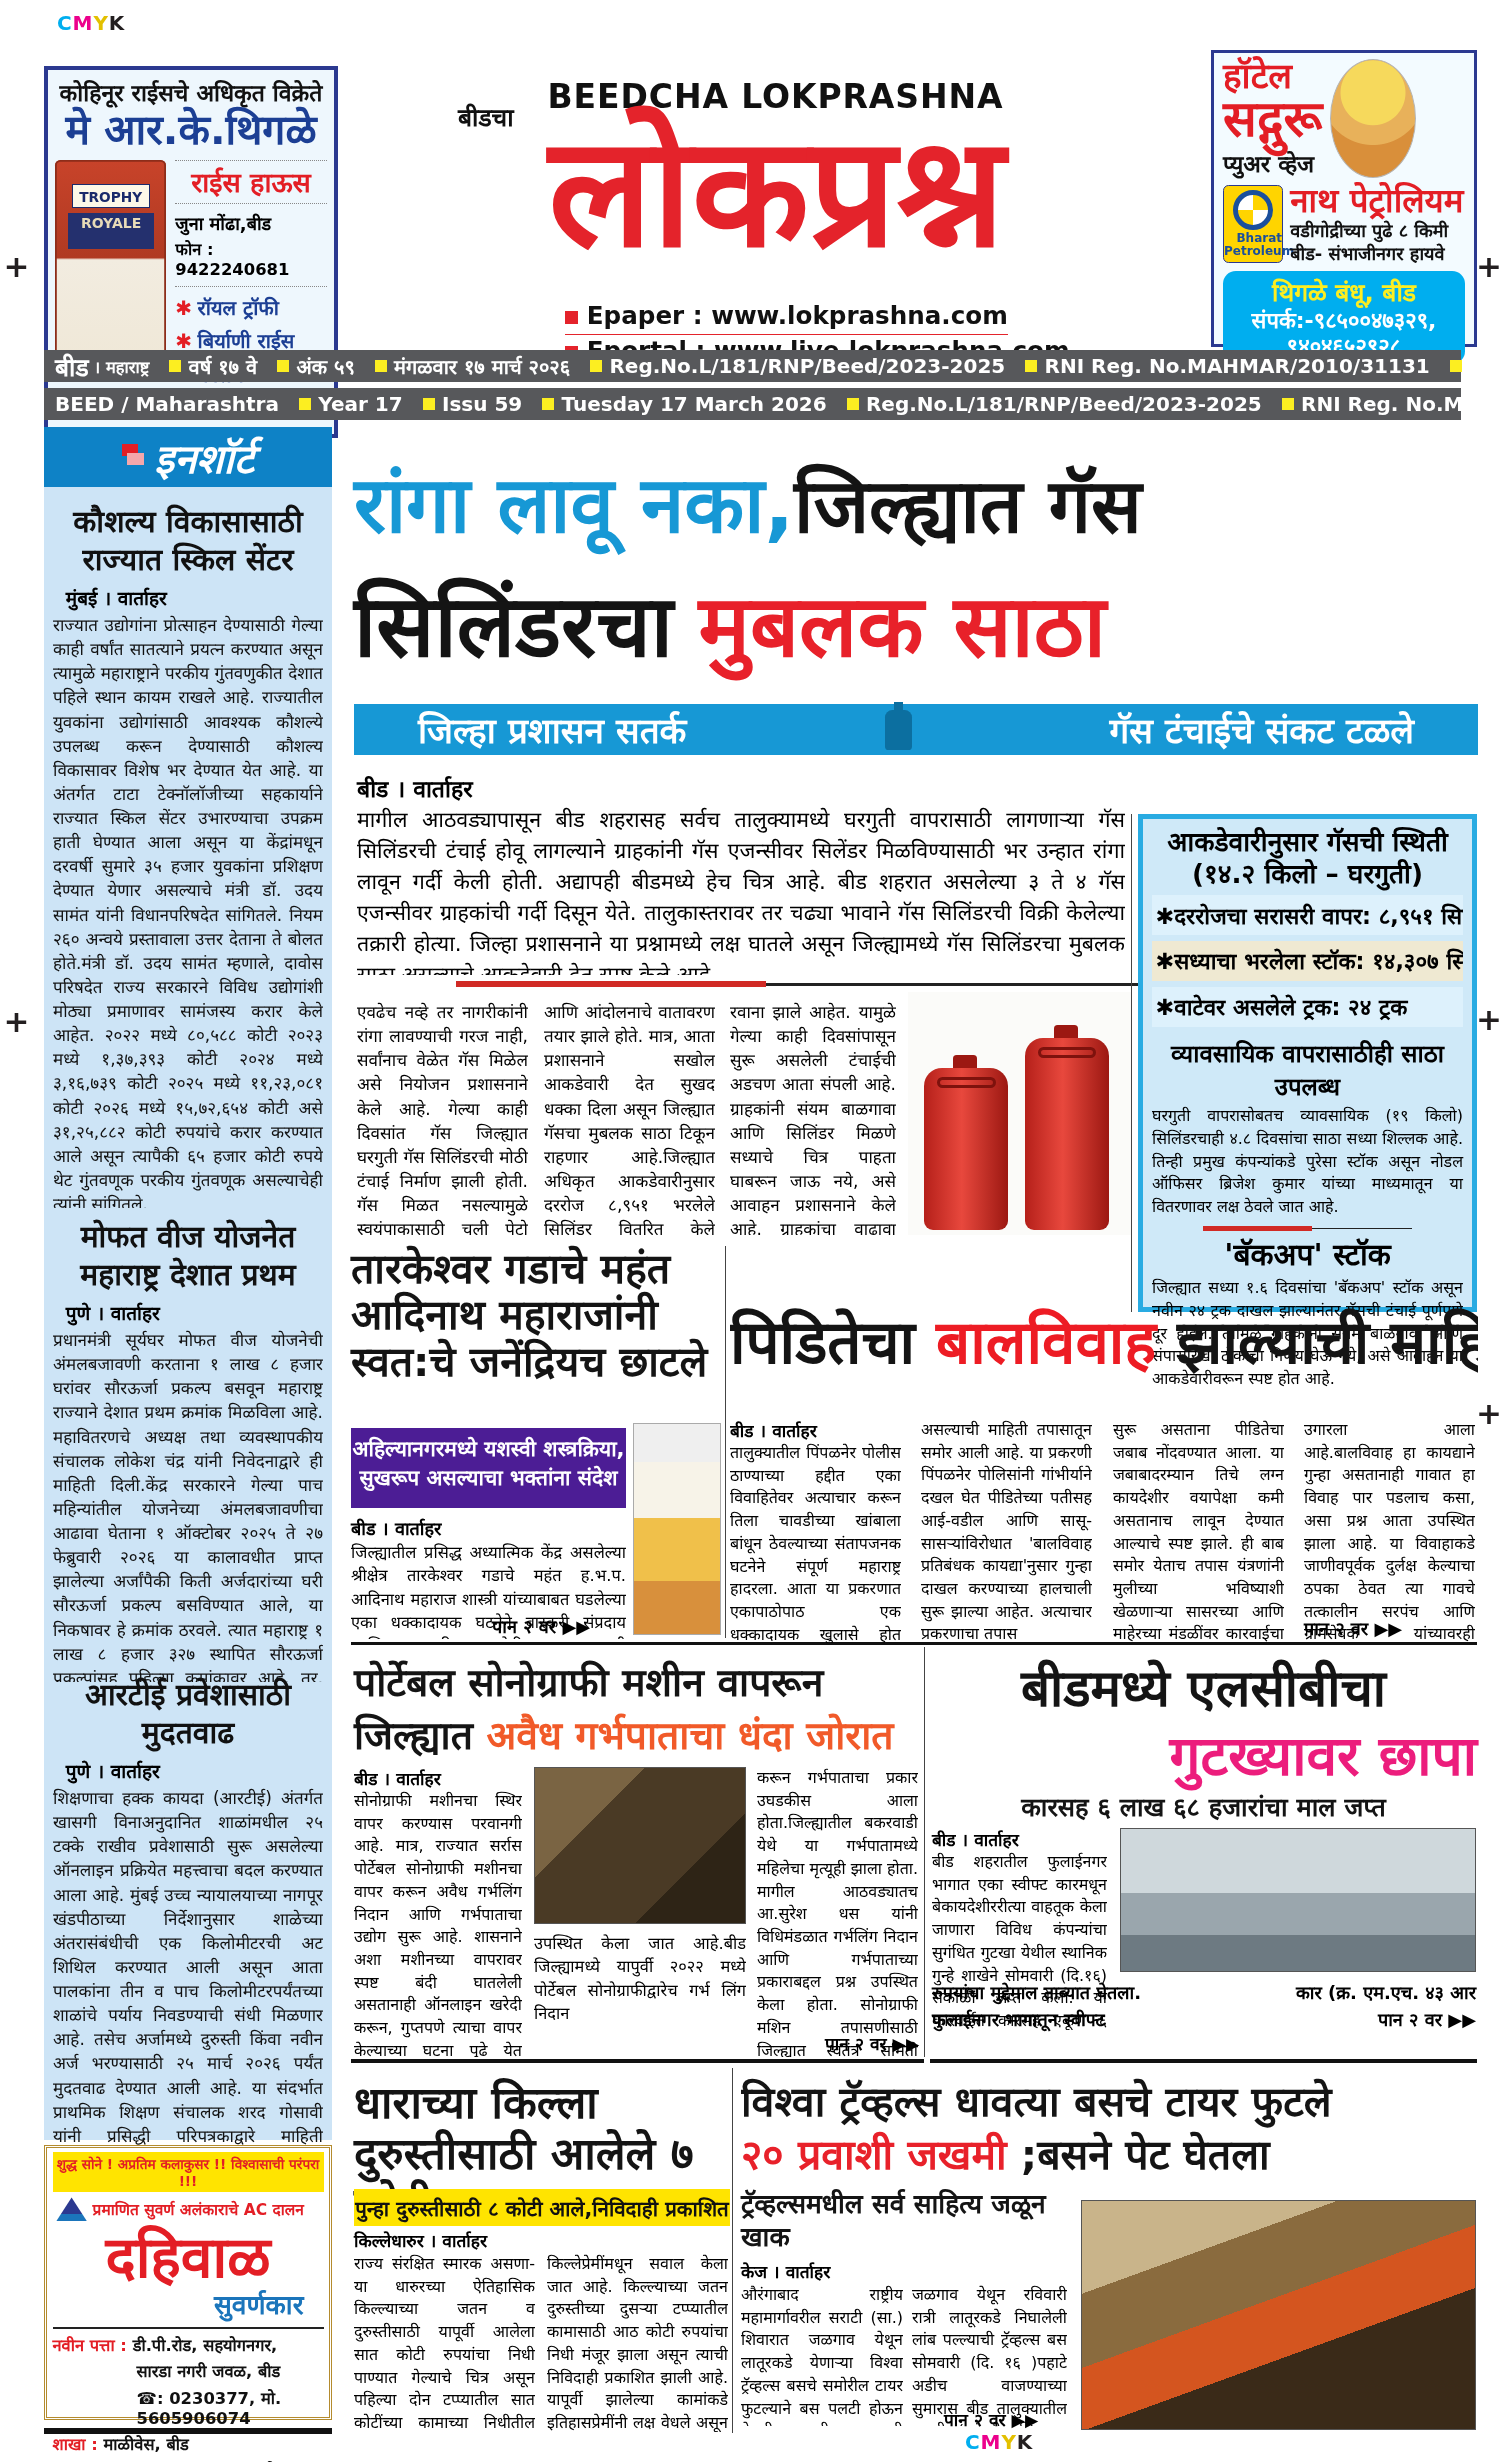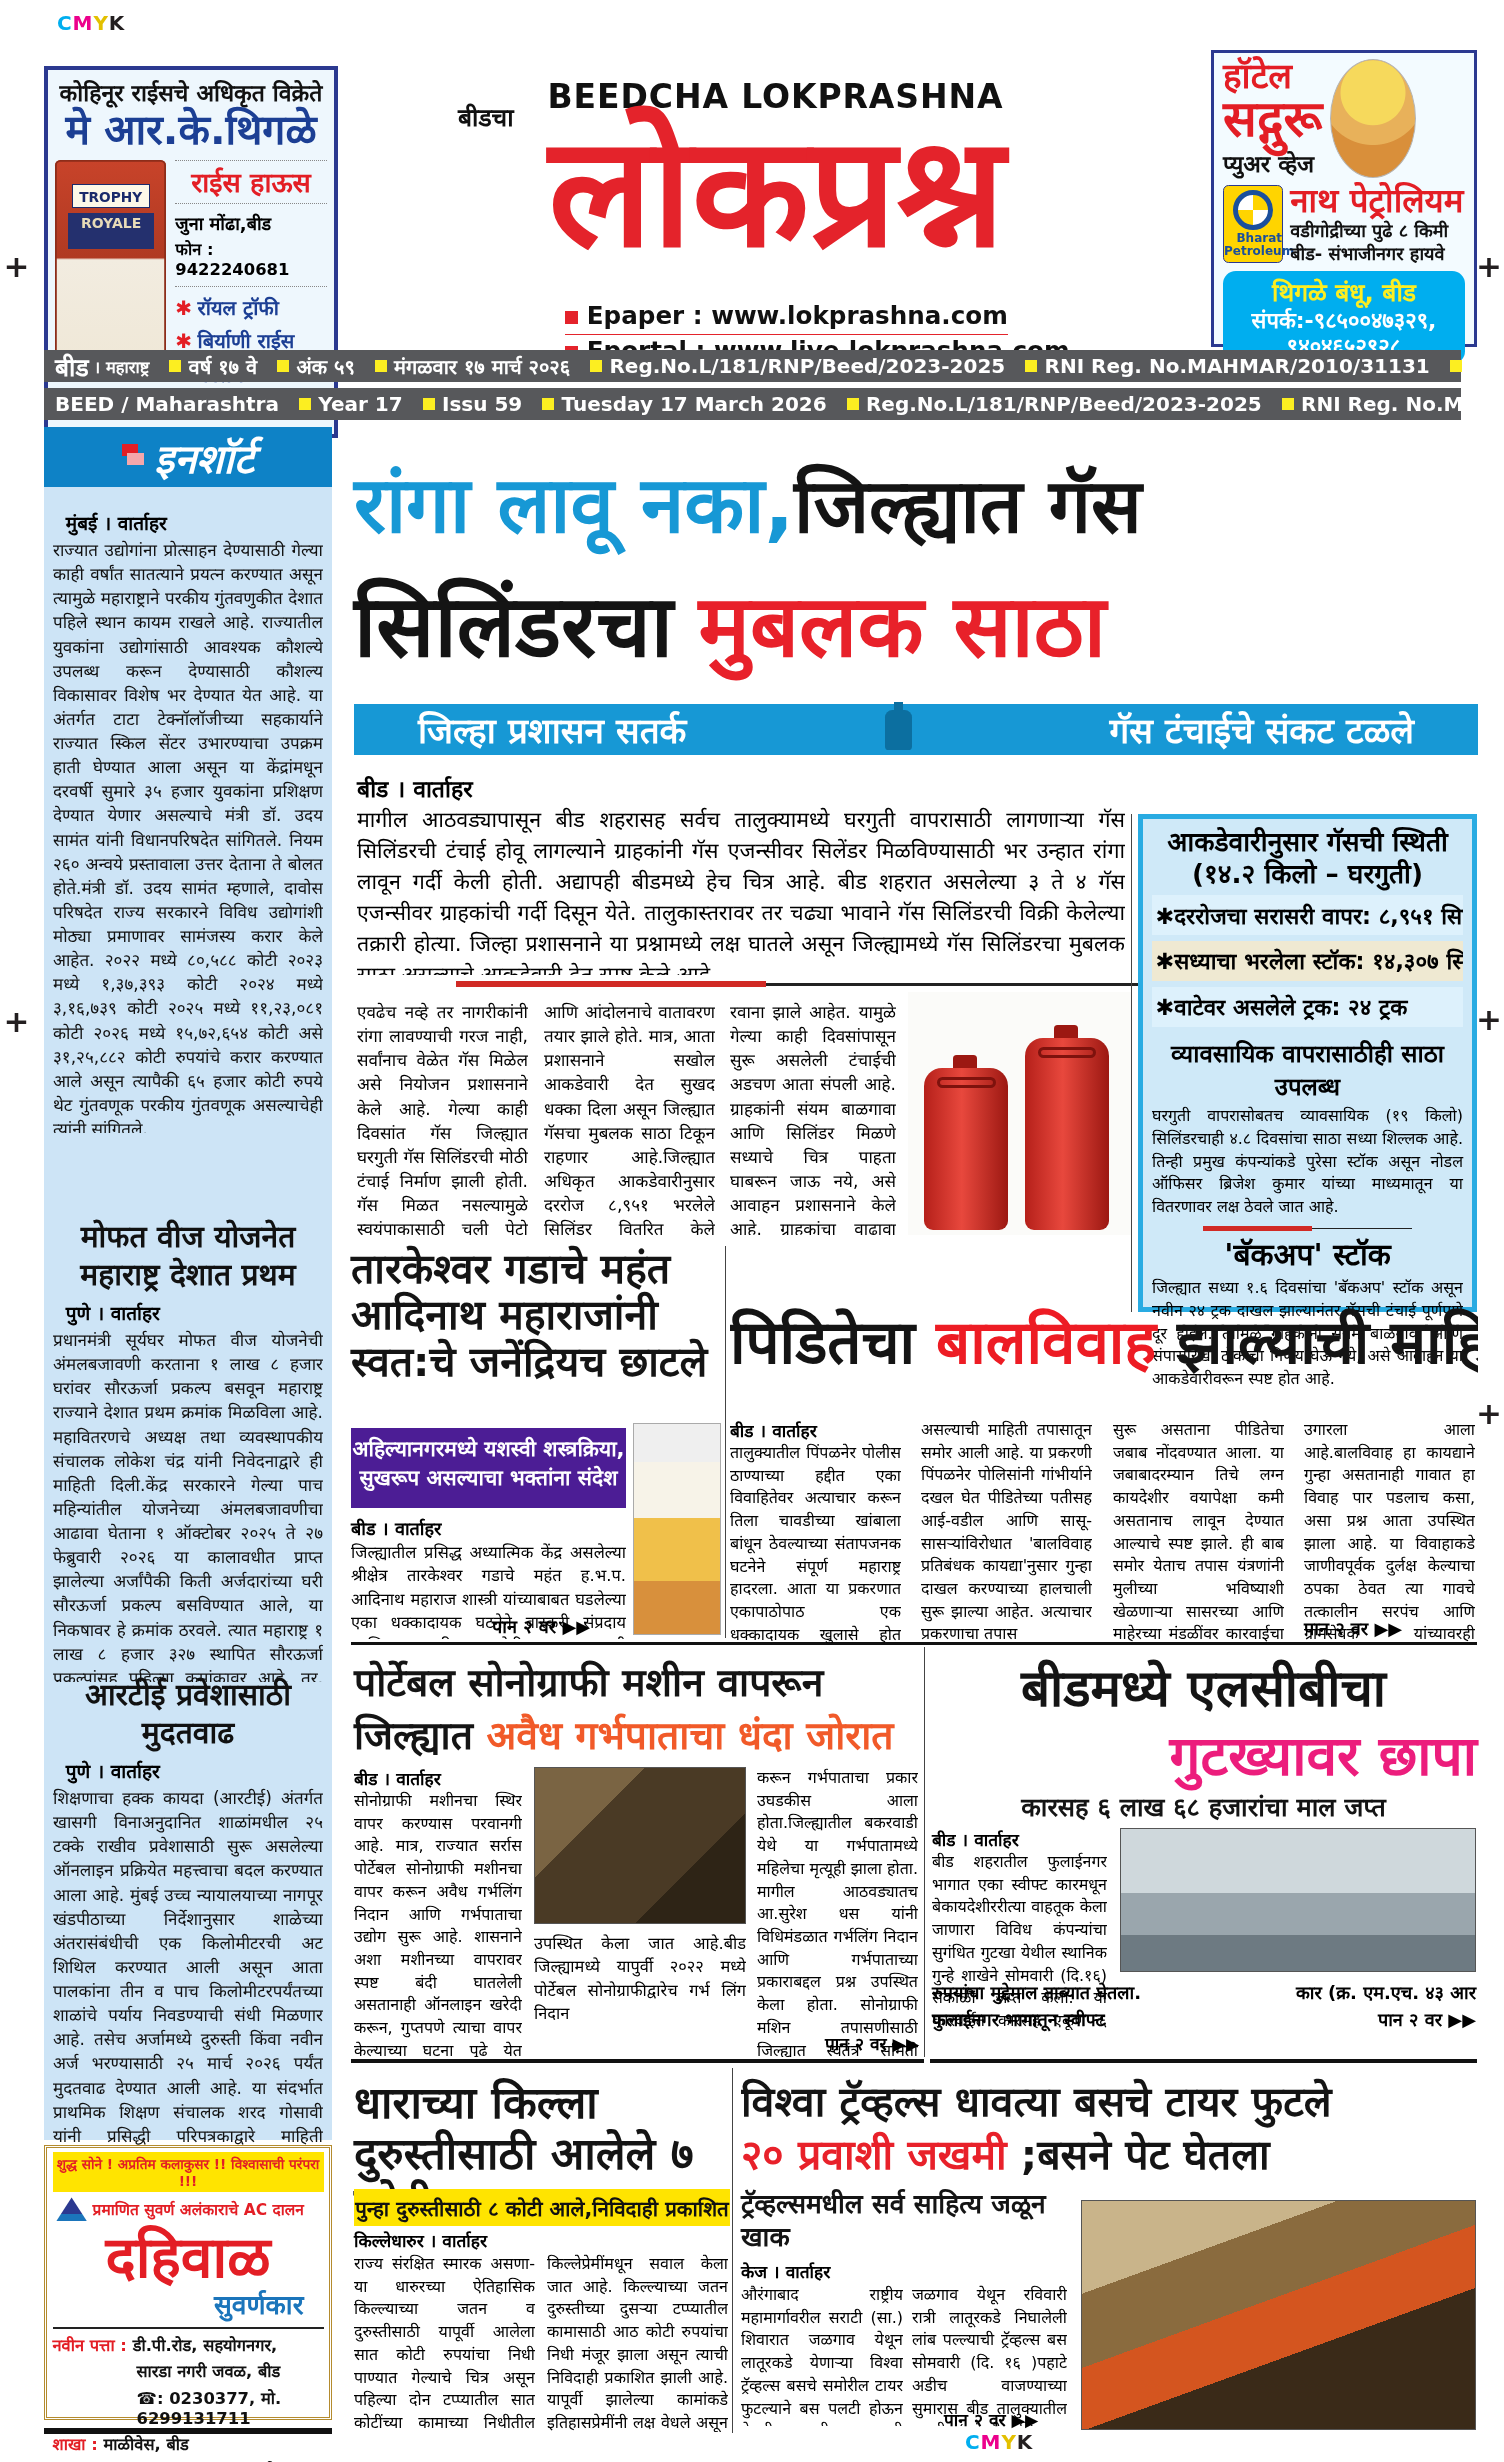--- a/index.html
+++ b/index.html
@@ -303,20 +303,21 @@
 
   </div>
 
   <div class="abs left-panel"></div>
   <div class="abs inshort-hd">
     <span class="flag-icon"></span>
     <span class="txt">इनशॉर्ट</span>
   </div>
 
   <div class="abs ls-sec" style="top:503px;">
+    <div class="ls-head">कौशल्य विकासासाठी राज्यात स्किल सेंटर</div>
     <div class="ls-byline">मुंबई । वार्ताहर</div>
     <div class="ls-body just dev clip" style="height:595px;">राज्यात उद्योगांना प्रोत्साहन देण्यासाठी गेल्या काही वर्षांत सातत्याने प्रयत्न करण्यात असून त्यामुळे महाराष्ट्राने परकीय गुंतवणुकीत देशात पहिले स्थान कायम राखले आहे. राज्यातील युवकांना उद्योगांसाठी आवश्यक कौशल्ये उपलब्ध करून देण्यासाठी कौशल्य विकासावर विशेष भर देण्यात येत आहे. या अंतर्गत टाटा टेक्नॉलॉजीच्या सहकार्याने राज्यात स्किल सेंटर उभारण्याचा उपक्रम हाती घेण्यात आला असून या केंद्रांमधून दरवर्षी सुमारे ३५ हजार युवकांना प्रशिक्षण देण्यात येणार असल्याचे मंत्री डॉ. उदय सामंत यांनी विधानपरिषदेत सांगितले. नियम २६० अन्वये प्रस्तावाला उत्तर देताना ते बोलत होते.मंत्री डॉ. उदय सामंत म्हणाले, दावोस परिषदेत राज्य सरकारने विविध उद्योगांशी मोठ्या प्रमाणावर सामंजस्य करार केले आहेत. २०२२ मध्ये ८०,५८८ कोटी २०२३ मध्ये १,३७,३९३ कोटी २०२४ मध्ये ३,१६,७३९ कोटी २०२५ मध्ये ११,२३,०८१ कोटी २०२६ मध्ये १५,७२,६५४ कोटी असे ३१,२५,८८२ कोटी रुपयांचे करार करण्यात आले असून त्यापैकी ६५ हजार कोटी रुपये थेट गुंतवणूक परकीय गुंतवणूक असल्याचेही त्यांनी सांगितले.</div>
   </div>
 
   <div class="abs ls-sec" style="top:1218px;">
     <div class="ls-head">मोफत वीज योजनेत महाराष्ट्र देशात प्रथम</div>
     <div class="ls-byline">पुणे । वार्ताहर</div>
     <div class="ls-body just dev clip" style="height:354px;">प्रधानमंत्री सूर्यघर मोफत वीज योजनेची अंमलबजावणी करताना १ लाख ८ हजार घरांवर सौरऊर्जा प्रकल्प बसवून महाराष्ट्र राज्याने देशात प्रथम क्रमांक मिळविला आहे. महावितरणचे अध्यक्ष तथा व्यवस्थापकीय संचालक लोकेश चंद्र यांनी निवेदनाद्वारे ही माहिती दिली.केंद्र सरकारने गेल्या पाच महिन्यांतील योजनेच्या अंमलबजावणीचा आढावा घेताना १ ऑक्टोबर २०२५ ते २७ फेब्रुवारी २०२६ या कालावधीत प्राप्त झालेल्या अर्जांपैकी किती अर्जदारांच्या घरी सौरऊर्जा प्रकल्प बसविण्यात आले, या निकषावर हे क्रमांक ठरवले. त्यात महाराष्ट्र १ लाख ८ हजार ३२७ स्थापित सौरऊर्जा प्रकल्पांसह पहिल्या क्रमांकावर आहे. तर, उत्तर प्रदेश ९५ हजार ६६५, गुजरात ९४ हजार ३६४, राजस्थान ३९ हजार ४८४ आणि केरळ ३६ हजार ८३६ या राज्यांचा अनुक्रमे दुसरा, तिसरा, चौथा व पाचवा क्रमांक आहे. देशामध्ये या कालावधीत एकूण ५ लाख ५७ हजार २२४ घरगुती ग्राहकांच्या छतावर सौरऊर्जा प्रकल्प बसविण्यात आले. त्यापैकी १९ टक्के प्रकल्प एकट्या महाराष्ट्रात बसविण्यात आले आहेत.</div>
   </div>
 
@@ -329,21 +330,21 @@
   <div class="abs jw-ad">
     <div class="jw-tag">शुद्ध सोने ! अप्रतिम कलाकुसर !! विश्वासाची परंपरा !!!</div>
     <div class="jw-cert">
       <span class="jw-logo"></span>
       <span class="jw-cert-t">प्रमाणित सुवर्ण अलंकाराचे AC दालन</span>
     </div>
     <div class="jw-name">दहिवाळ</div>
     <div class="jw-sub">सुवर्णकार</div>
     <div class="jw-line"><span class="lbl">नवीन पत्ता :</span> <span>डी.पी.रोड, सहयोगनगर,</span></div>
     <div class="jw-line jw-ind">सारडा नगरी जवळ, बीड</div>
-    <div class="jw-line jw-ind">☎: 0230377, मो. 6299131711</div>
+    <div class="jw-line jw-ind">☎: 0230377, मो. 5605906074</div>
     <div class="jw-line"><span class="lbl">शाखा :</span> <span>माळीवेस, बीड</span></div>
     <div class="jw-line jw-ind">☎: 0220377, मो. 9405072777</div>
   </div>
   <div class="abs black-rule-left"></div>
 
   <div class="abs lead-h1">
     <span class="b">रांगा लावू नका,</span><span class="k">जिल्ह्यात गॅस</span>
   </div>
   <div class="abs lead-h2">
     <span class="k">सिलिंडरचा</span><span class="r">मुबलक साठा</span>

